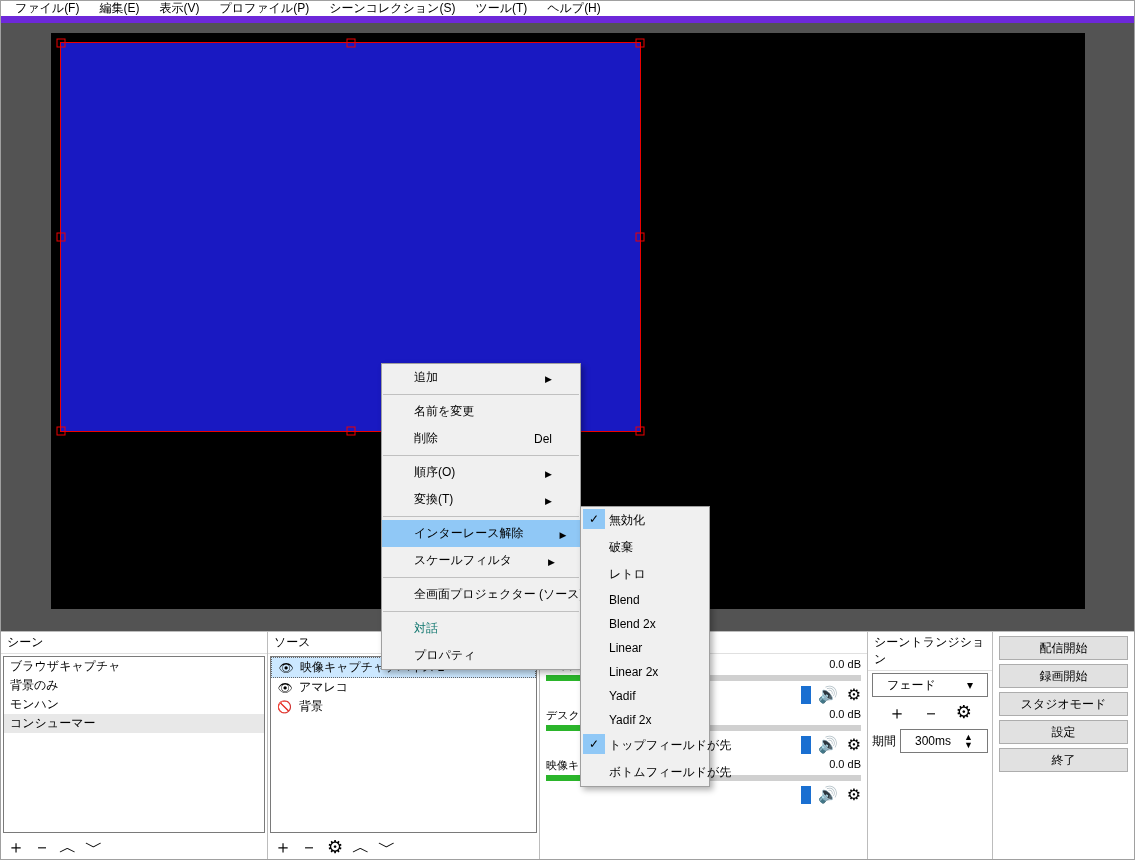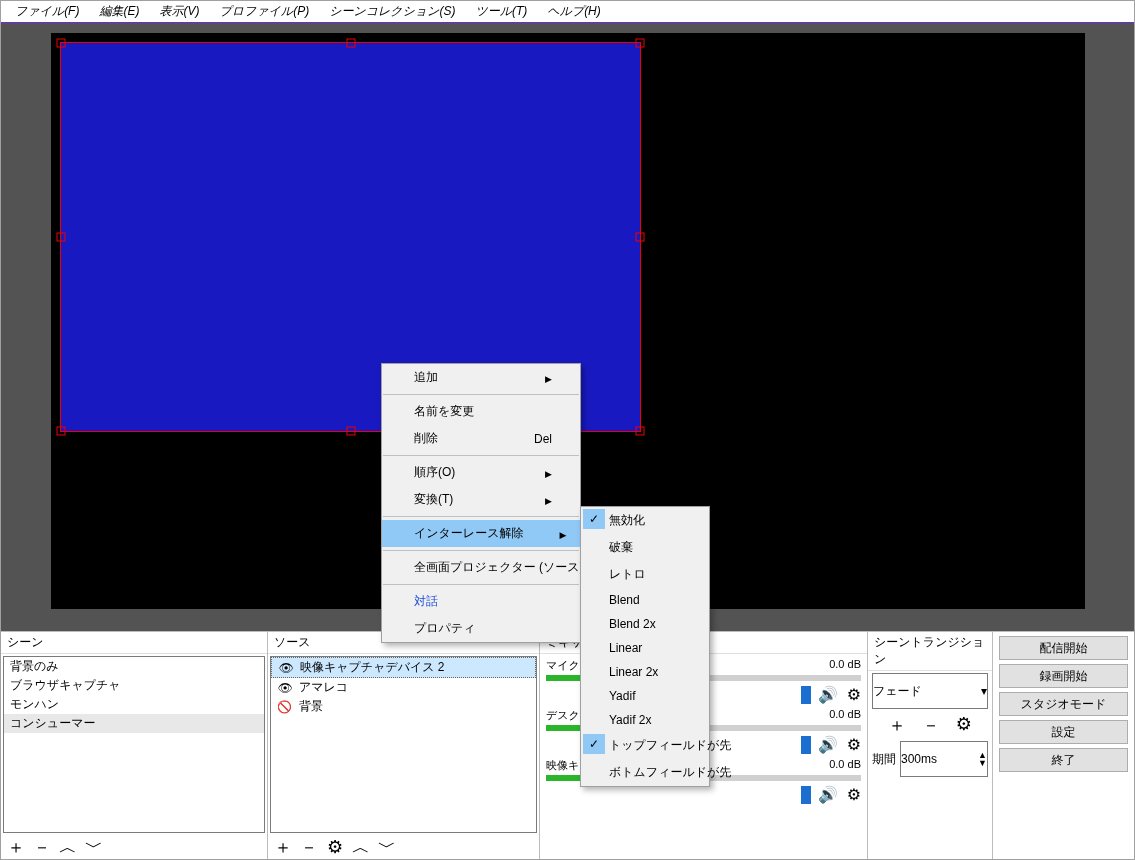--- a/index.html
+++ b/index.html
@@ -3,21 +3,21 @@
 <meta charset="utf-8">
 <style>
   * { box-sizing: border-box; margin: 0; padding: 0; font-family: "Meiryo UI", "MS PGothic", sans-serif; }
   body { width: 1135px; height: 860px; background: #fff; overflow: hidden; font-size: 12px; color: #000; }
   .window { width: 1135px; height: 860px; display: flex; flex-direction: column; border: 1px solid #a0a0a0; }
   .titlebar { height: 30px; display: flex; align-items: center; padding: 0 0 0 8px; background: #fff; }
   .titlebar .app-icon { width: 16px; height: 16px; border-radius: 50%; background: #222; position: relative; margin-right: 6px; }
   .titlebar .app-icon::after { content:""; position:absolute; left:3px; top:3px; width:6px; height:6px; border:2px solid #fff; border-radius:50%; border-right-color:transparent; }
   .titlebar .title { flex: 1; font-size: 12px; }
   .winbtn { width: 46px; height: 30px; display: flex; align-items: center; justify-content: center; font-size: 14px; }
-  .menubar { height: 22px; display: flex; align-items: center; border-bottom: 1px solid #6d28d9; padding-left: 4px; font-style: italic; }
+  .menubar { height: 22px; display: flex; align-items: center; border-bottom: 7px solid #6d28d9; padding-left: 4px; }
   .menubar span { padding: 2px 10px; font-size: 12px; }
   .preview { flex: 0 0 608px; background: #535353; position: relative; }
   .canvas { position: absolute; left: 50px; top: 10px; width: 1034px; height: 576px; background: #000; }
   .selbox { position: absolute; left: 9px; top: 9px; width: 581px; height: 390px; background: #1919c2; border: 1px solid #e00; }
   .handle { position:absolute; width:9px; height:9px; border:1px solid #e00; background:transparent; transform:translate(-50%,-50%); }
   .h-tl{left:0;top:0}.h-tm{left:50%;top:0}.h-tr{left:100%;top:0}.h-ml{left:0;top:50%}.h-mr{left:100%;top:50%}.h-bl{left:0;top:100%}.h-bm{left:50%;top:100%}.h-br{left:100%;top:100%}
   .bottom { flex: 1; display: flex; border-top: 1px solid #bcbcbc; }
   .panel { border-right: 1px solid #bcbcbc; display: flex; flex-direction: column; position: relative; }
   .panel.scenes { width: 267px; }
   .panel.sources { width: 272px; }
@@ -33,27 +33,27 @@
   .eye { width: 16px; text-align: center; }
   .panel-toolbar { height: 24px; display: flex; align-items: center; gap: 8px; padding: 0 6px; font-size: 18px; }
   .panel-toolbar span { width: 18px; text-align: center; }
   .mixer-row { margin: 4px 6px 2px; font-size: 11px; }
   .mixer-label-row { display:flex; justify-content:space-between; }
   .meter { height: 6px; background: #d0d0d0; margin: 2px 0 4px; position: relative; }
   .meter .fill { position:absolute; left:0; top:0; bottom:0; background:#2bb52b; }
   .mixer-ctrls { display:flex; justify-content:flex-end; align-items:center; gap:8px; font-size:16px; }
   .slider-knob { width:10px; height:18px; background:#1a6fd1; display:inline-block; }
   .trans-row { display:flex; align-items:center; margin:2px 4px; gap:4px; }
-  .trans-select { flex:1; border:1px solid #7a7a7a; height:36px; font-size:12px; padding:0 0; background:#fff; display:flex; align-items:center; justify-content:space-between; }
+  .trans-select { flex:1; border:1px solid #7a7a7a; height:24px; font-size:12px; padding:0 14px; background:#fff; display:flex; align-items:center; justify-content:space-between; }
   .trans-btns { display:flex; justify-content:space-evenly; font-size:18px; margin:2px 4px; }
   .ctrl-btn { display:block; width:100%; height:24px; margin-bottom:4px; border:1px solid #adadad; background:#e1e1e1; font-size:12px; }
   .ctxmenu { position: absolute; background: #f0f0f0; border: 1px solid #a0a0a0; box-shadow: 3px 3px 6px rgba(0,0,0,.3); font-size: 12px; z-index: 100; }
   .ctxmenu .mi { padding: 5px 28px 5px 32px; display:flex; justify-content:space-between; align-items:center; white-space:nowrap; gap:36px;}
   .ctxmenu .mi.hl { background: #90c8f6; }
-  .ctxmenu .mi.disabled { color: #1d4ed8; align-items: center; }
+  .ctxmenu .mi.disabled { color: #0f766e; align-items: center; }
   .ctxmenu .sep { height:1px; background:#c0c0c0; margin:3px 1px; }
   .ctxmenu .arrow::after { content:"▶"; font-size:9px; }
   .submenu { position:absolute; left:198px; top:150px; background:#f0f0f0; border:1px solid #a0a0a0; box-shadow:3px 3px 6px rgba(0,0,0,.3); font-size:12px; z-index:101; }
   .submenu .mi { padding:5px 18px 5px 28px; position:relative; white-space:nowrap; }
   .submenu .check-box { position:absolute; left:2px; top:2px; width:22px; height:20px; background:#90c8f6; }
 </style>
 </head>
 <body>
 
 <div class="window">
@@ -102,20 +102,24 @@
         </div>
         <div class="mi">
           <span>変換(T)</span>
           <span class="arrow"></span>
         </div>
         <div class="sep"></div>
         <div class="mi hl">
           <span>インターレース解除</span>
           <span class="arrow"></span>
         </div>
+        <div class="mi">
+          <span>スケールフィルタ</span>
+          <span class="arrow"></span>
+        </div>
         <div class="sep"></div>
         <div class="mi">
           <span>全画面プロジェクター (ソース)</span>
           <span class="arrow"></span>
         </div>
         <div class="sep"></div>
         <div class="mi disabled">
           <span>対話</span>
         </div>
         <div class="mi">
@@ -136,22 +140,22 @@
         <div class="mi" style="position: relative;"><span class="check-box"></span><span style="position: absolute; left: 8px;">✓</span><span>トップフィールドが先</span></div>
         <div class="mi"><span>ボトムフィールドが先</span></div>
       </div>
   </div>
 
   <div class="bottom">
 
     <div class="panel scenes">
       <div class="panel-title">シーン</div>
       <div class="list" id="scene-list">
+          <div class="item">ブラウザキャプチャ</div>
           <div class="item">背景のみ</div>
-          <div class="item">ブラウザキャプチャ</div>
           <div class="item">モンハン</div>
           <div class="item sel">コンシューマー</div>
         </div>
       <div class="panel-toolbar">
         <span>＋</span>
         <span>－</span>
         <span>︿</span>
         <span>﹀</span>
       </div>
     </div>

